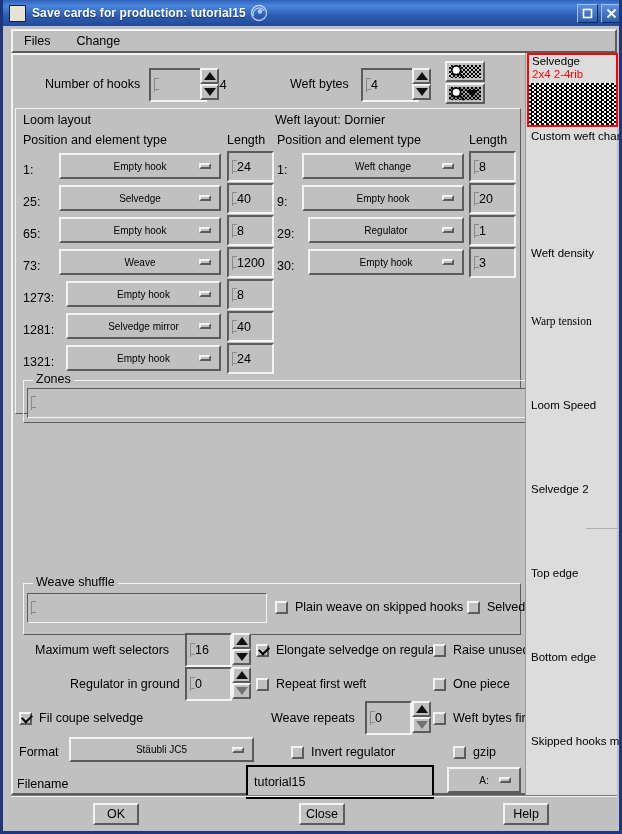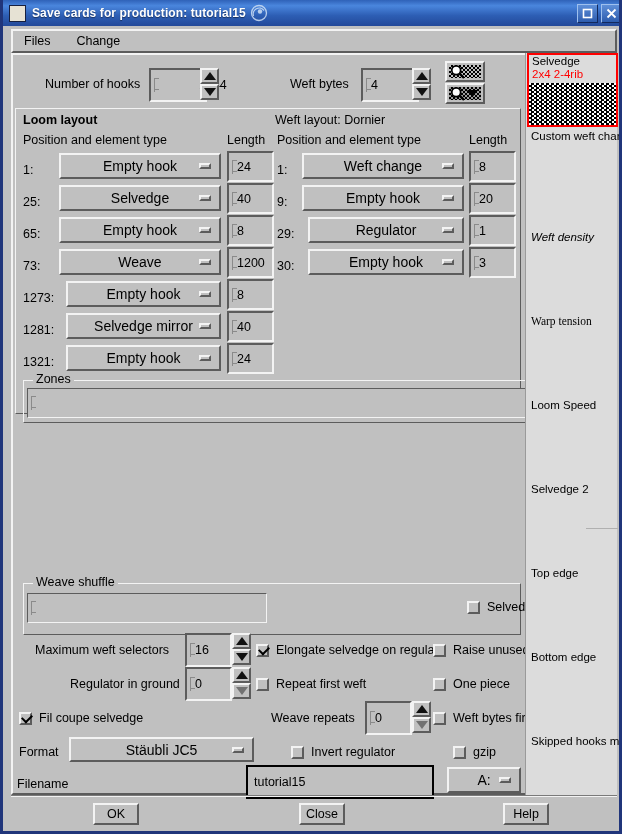--- a/index.html
+++ b/index.html
@@ -117,21 +117,21 @@
   .spin .sb {
     height: 16px; display: flex; align-items: center; justify-content: center;
   }
   .tri-up  { width:0;height:0;border-left:6px solid transparent;border-right:6px solid transparent;border-bottom:8px solid #111; }
   .tri-dn  { width:0;height:0;border-left:6px solid transparent;border-right:6px solid transparent;border-top:8px solid #111; }
   .tri-dn-h{ width:0;height:0;border-left:6px solid transparent;border-right:6px solid transparent;
              border-top:8px solid #111; opacity:.45; }
 
   
   .optmenu {
-    background: #c0c0c0; font-size: 14px;
+    background: #c0c0c0; font-size: 10px;
     display: flex; align-items: center; justify-content: center;
     position: relative; color: #000;
   }
   .optmenu .dash {
     position: absolute; right: 8px; top: 50%; transform: translateY(-50%);
     width: 12px; height: 6px;
     border-top: 2px solid #f3f3f3; border-left: 2px solid #f3f3f3;
     border-right: 2px solid #5c5c5c; border-bottom: 2px solid #5c5c5c;
     background: #c0c0c0;
   }
@@ -298,21 +298,21 @@
         <circle cx="6.2" cy="6.2" r="4.4" fill="#fff" stroke="#000" stroke-width="1.7"></circle>
         <path d="M9.6 9.6 L14 14" stroke="#000" stroke-width="2.4"></path>
       </svg>
       <svg width="13" height="13" viewBox="0 0 13 13" style="position:relative;z-index:2;margin-left:1px;">
         <path d="M1 3 L6.5 10 L12 3 Z" fill="#000"></path>
       </svg>
     </div>
 
     <div class="m-out1" style="position:absolute;left:2px;top:53px;width:506px;height:306px;"></div>
 
-    <div class="lbl" style="position:absolute;left:10px;top:58px;font-weight:bold;">Loom layout</div>
+    <div class="lbl" style="position:absolute;left:10px;top:58px;">Loom layout</div>
     <div class="lbl" style="position:absolute;left:262px;top:58px;">Weft layout: Dornier</div>
 
     <div class="lbl" style="position:absolute;left:10px;top:78px;">Position and element type</div>
     <div class="lbl" style="position:absolute;left:214px;top:78px;">Length</div>
     <div class="lbl" style="position:absolute;left:264px;top:78px;">Position and element type</div>
     <div class="lbl" style="position:absolute;left:456px;top:78px;">Length</div>
 
     <div>
 
       <div class="lbl" style="position:absolute;left:10px;top:108px;">1:</div>
@@ -462,20 +462,24 @@
     </div>
 
     <div class="frame" style="left:10px;top:528px;width:498px;height:52px;">
       <div class="fbody"></div>
       <div class="flegend">Weave shuffle</div>
       <div class="m-in1" style="position:absolute;left:4px;top:10px;width:240px;height:30px;background:#c0c0c0;">
         <div class="field" style="height:100%;">
           <span class="caret"></span>
           <span></span>
         </div>
+      </div>
+      <div class="cb" style="position:absolute;left:252px;top:17px;">
+        <span class="cbx"></span>
+        <span>Plain weave on skipped hooks</span>
       </div>
       <div class="cb" style="position:absolute;left:444px;top:17px;">
         <span class="cbx"></span>
         <span>Selvedge</span>
       </div>
     </div>
 
     <div class="lbl" style="position:absolute;left:22px;top:588px;">Maximum weft selectors</div>
     <div class="m-in" style="position:absolute;left:172px;top:578px;width:47px;height:34px;">
       <div class="field" style="height:100%;">
@@ -575,21 +579,21 @@
   </div>
 
   <div id="sidebar">
     <div id="preview">
       <div class="pv-label">Selvedge</div>
       <div class="pv-sub">2x4 2-4rib</div>
       <div class="pv-swatch"></div>
     </div>
 
     <div class="side-label" style="top:77px;">Custom weft chan</div>
-    <div class="side-label" style="top:178px;font-style:italic;">Weft density</div>
+    <div class="side-label" style="top:194px;">Weft density</div>
     <div class="side-label" style="top:262px;font-family:Liberation Serif, serif;">Warp tension</div>
     <div class="side-label" style="top:346px;">Loom Speed</div>
     <div class="side-sep" style="top:475px;"></div>
     <div class="side-label" style="top:430px;">Selvedge 2</div>
     <div class="side-label" style="top:514px;">Top edge</div>
     <div class="side-label" style="top:598px;">Bottom edge</div>
     <div class="side-label" style="top:682px;">Skipped hooks map</div>
   </div>
 
   <div id="hsep">

